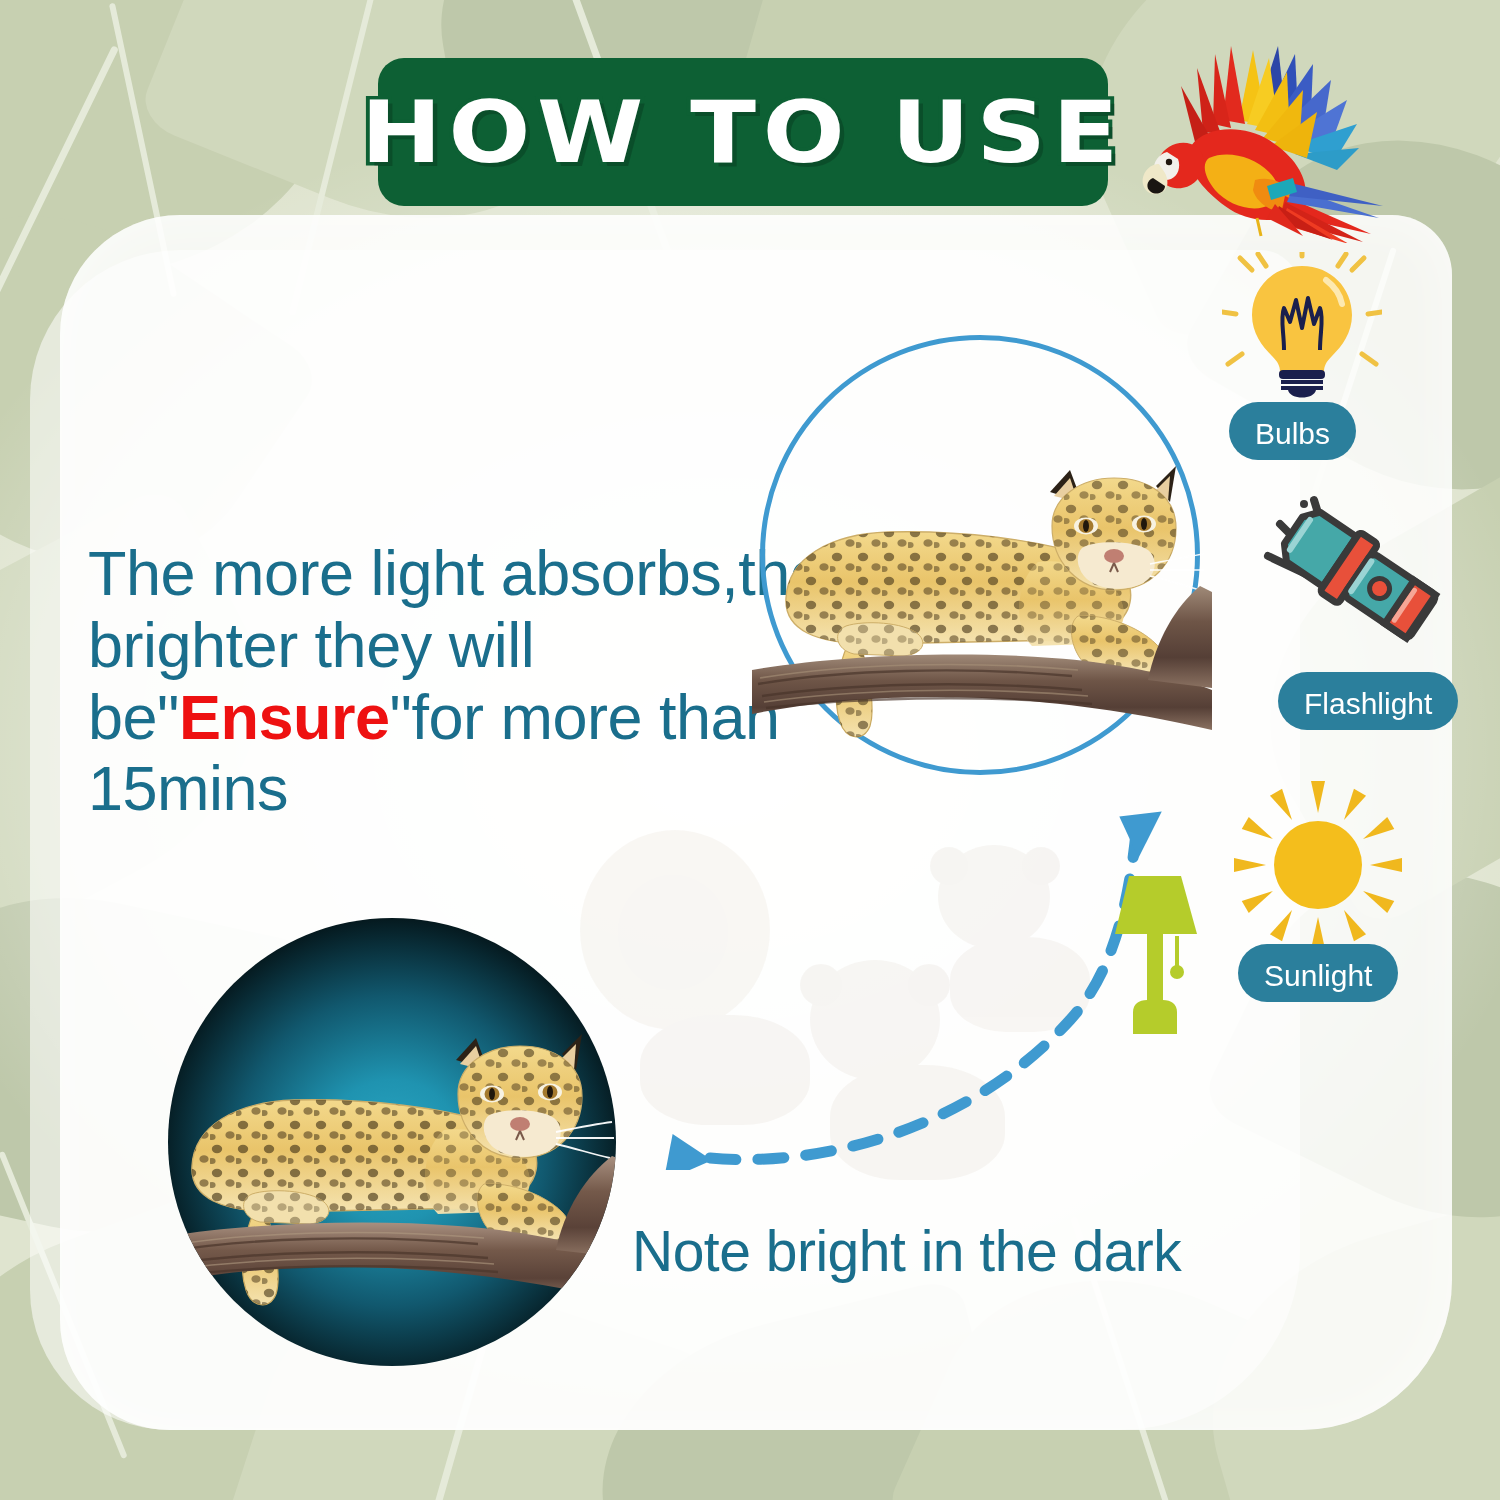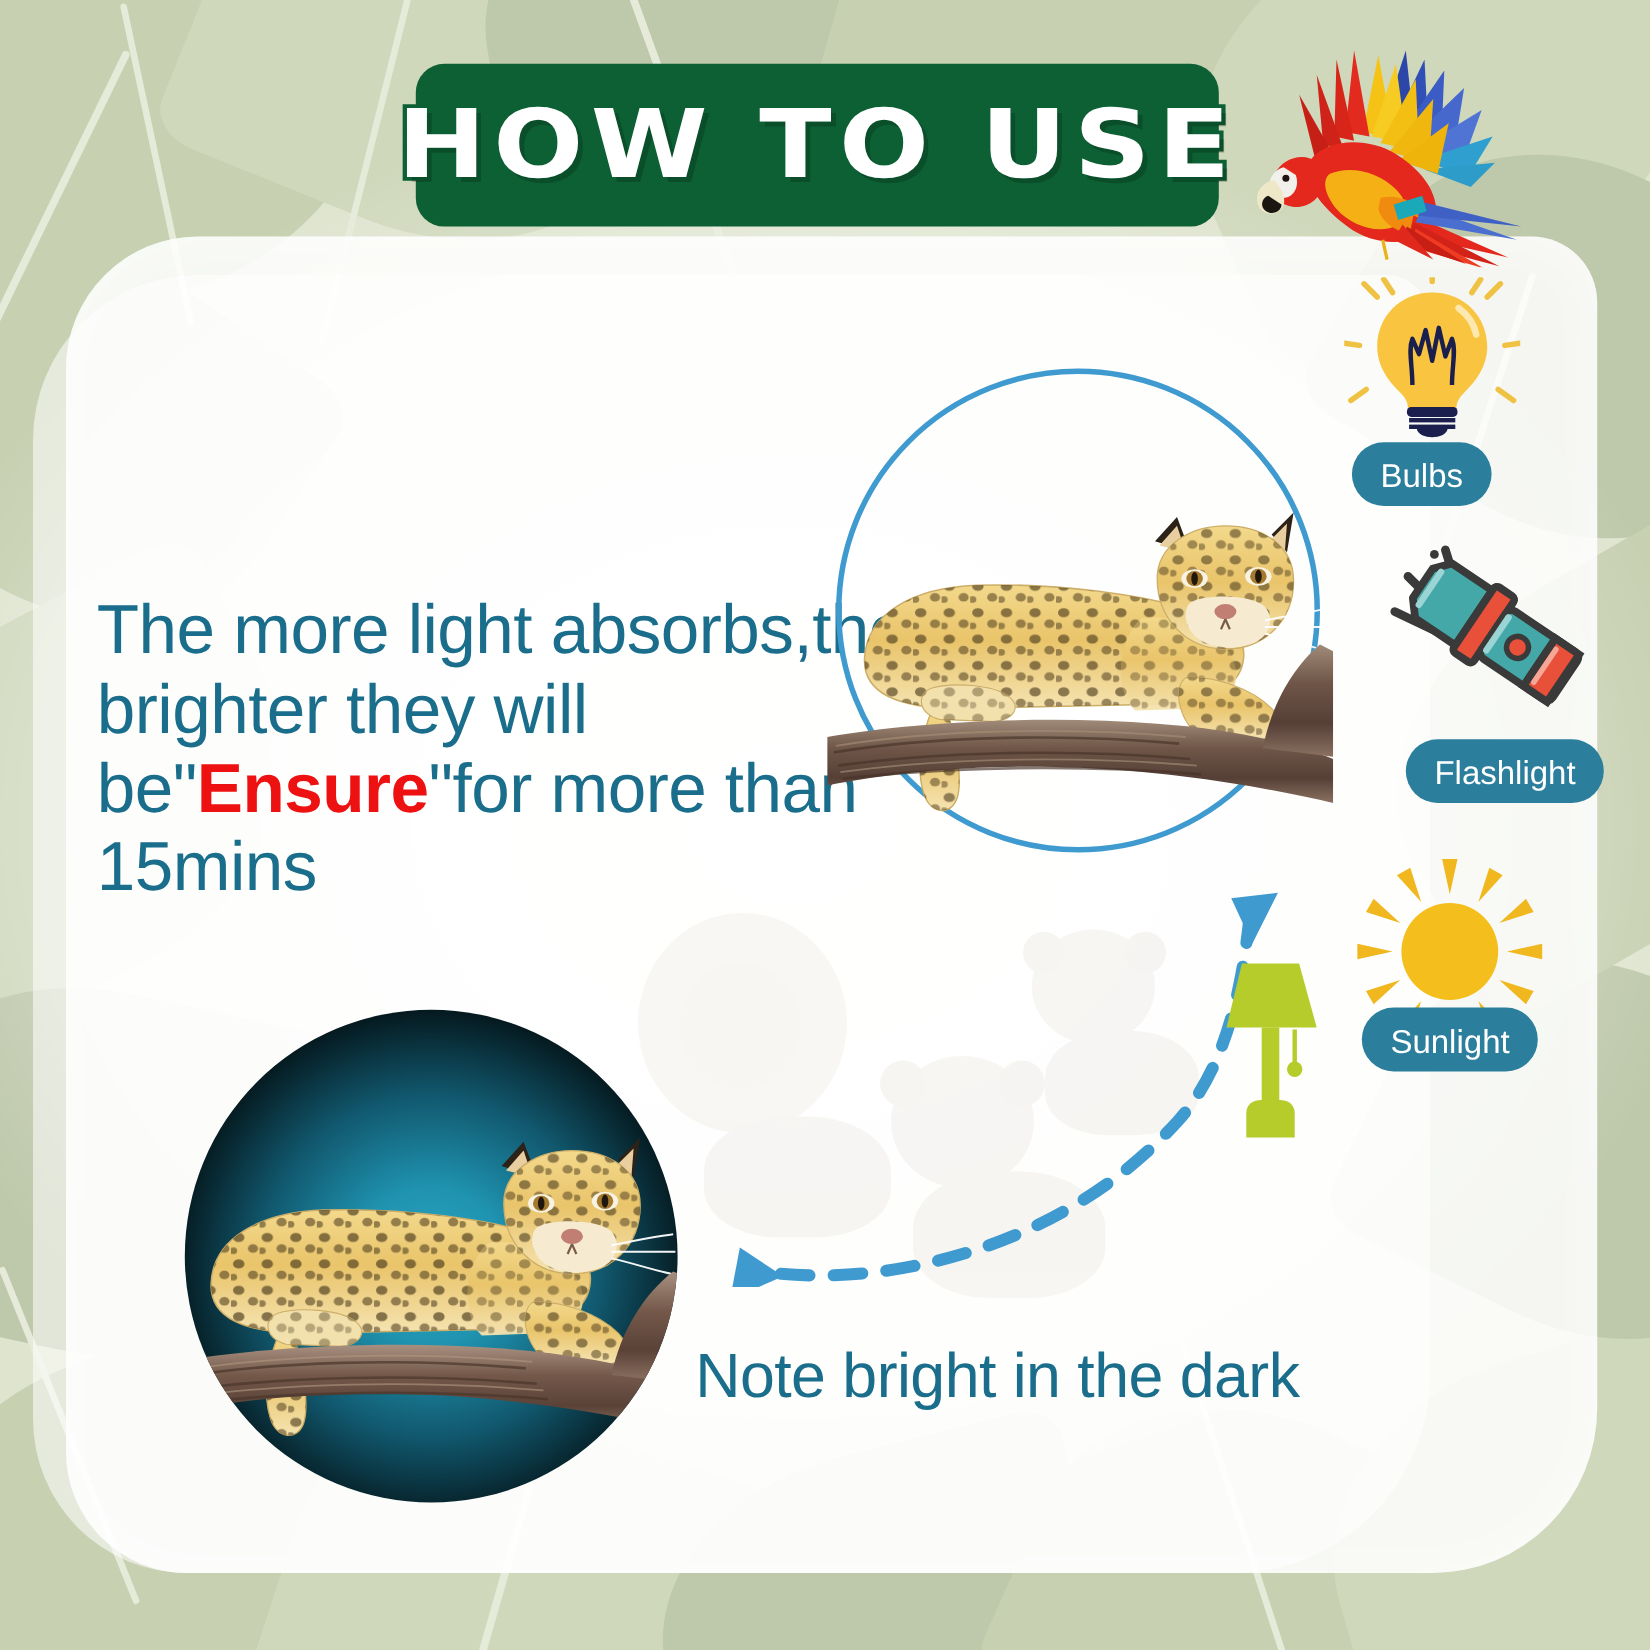--- a/index.html
+++ b/index.html
@@ -106,21 +106,21 @@
   .badge{
     display:inline-block;background:#2b7f9c;color:#ffffff;
     border-radius:40px;padding:14px 26px 9px;font-size:30px;white-space:nowrap;
     line-height:1.18;
   }
   .src-bulb{left:1222px;top:252px;}
   .bulb-badge{position:absolute;left:1229px;top:402px;}
   .src-flash{left:1258px;top:482px;}
   .flash-badge{position:absolute;left:1278px;top:672px;}
   .src-sun{left:1228px;top:775px;}
-  .sun-badge{position:absolute;left:1238px;top:916px;text-align:center;}
+  .sun-badge{position:absolute;left:1238px;top:944px;text-align:center;}
   .src-lamp{left:1095px;top:862px;}
   .lamp-badge{position:absolute;left:1085px;top:1078px;}
 </style>
 </head>
 <body>
 
 <div id="stage">
 
   <div class="bg-base"></div>
   <div class="leafwrap">

